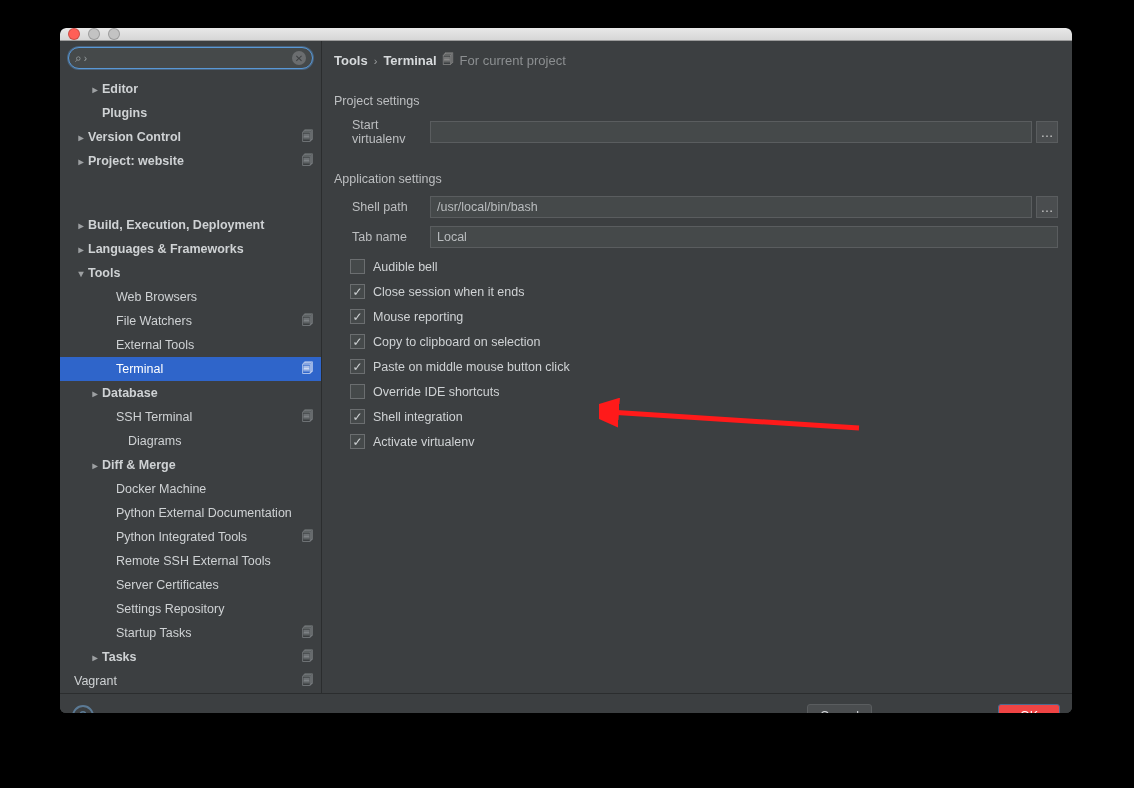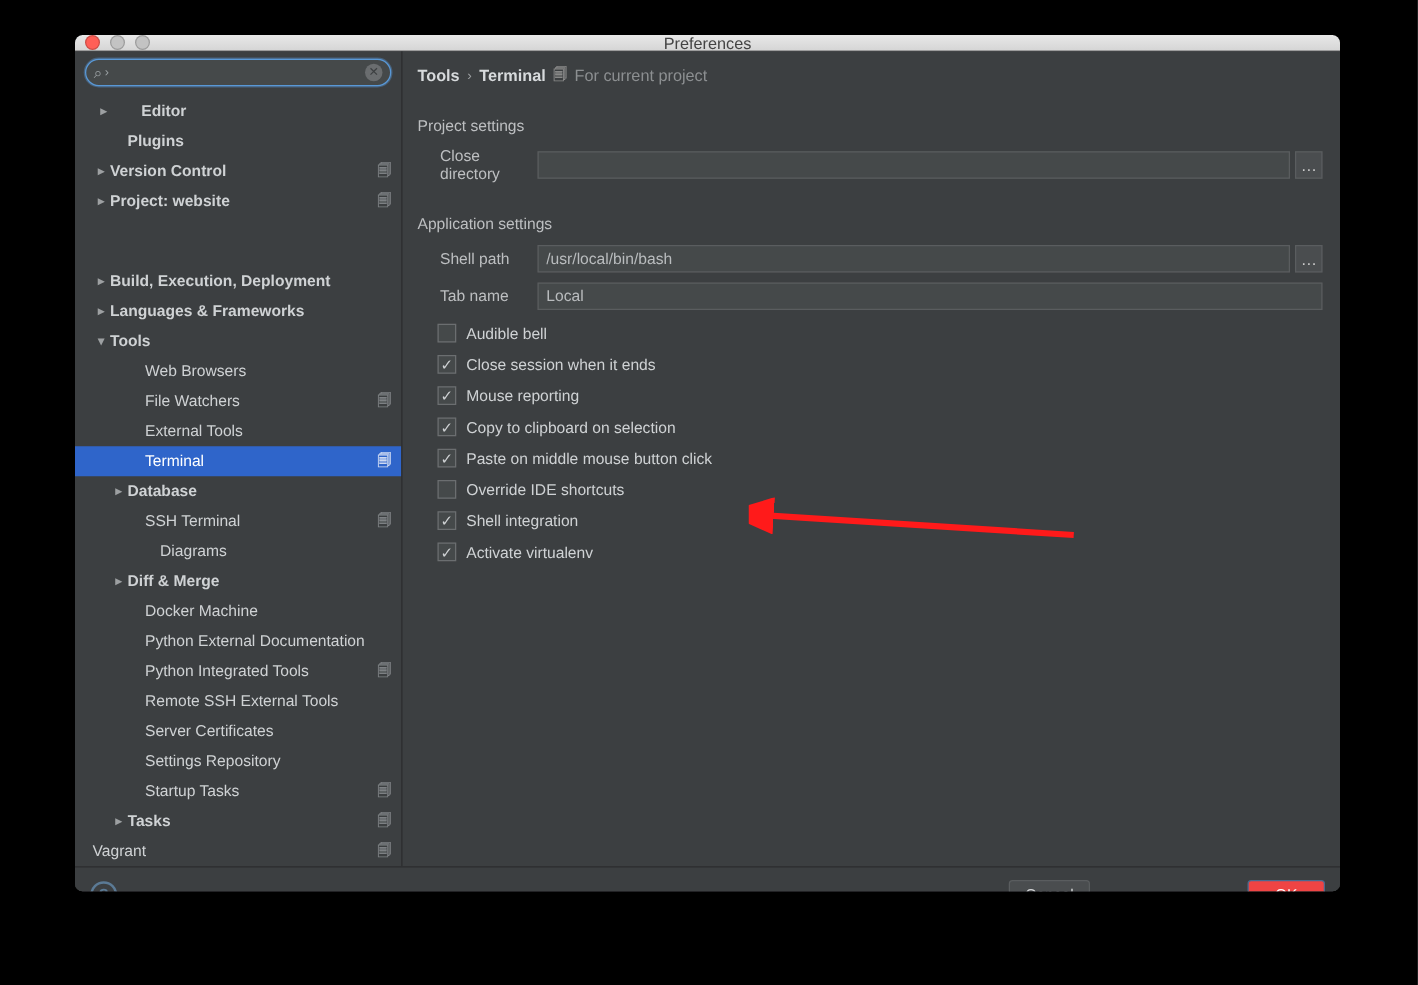--- a/index.html
+++ b/index.html
@@ -263,37 +263,36 @@
 <body>
 
 <div class="window">
 
   <div class="titlebar">
     <div class="traffic">
       <span class="t-close"></span>
       <span class="t-min"></span>
       <span class="t-max"></span>
     </div>
-    <div class="titlebar-title">Preferences</div>
   </div>
 
   <div class="body">
     <div class="content">
 
       <div class="sidebar">
         <div class="search-wrap">
           <div class="search">
             <span class="mag">⌕</span>
             <span class="chev">›</span>
             <input type="text" placeholder="" style="">
             <span class="clear">✕</span>
           </div>
         </div>
         <div class="tree" id="tree">
-            <div class="tree-row" style="padding-left: 16px; gap: 23px;">
+            <div class="tree-row" style="padding-left: 28px;">
               <span class="twisty-space twisty-right"></span>
               <span class="label">Editor</span>
             </div>
             <div class="tree-row" style="padding-left: 28px;">
               <span class="twisty-space"></span>
               <span class="label">Plugins</span>
             </div>
             <div class="tree-row" style="padding-left: 14px;">
               <span class="twisty-space twisty-right"></span>
               <span class="label">Version Control</span>
@@ -398,21 +397,21 @@
         <div class="breadcrumb">
           <span>Tools</span>
           <span class="sep">›</span>
           <span>Terminal</span>
           <span class="scope-icon">🗐</span>
           <span class="scope">For current project</span>
         </div>
 
         <div class="section-heading">Project settings</div>
         <div class="field-row">
-          <label class="fld">Close directory</label>
+          <label class="fld">Start virtualenv</label>
           <input type="text" value="" style="">
           <div class="more-btn">…</div>
         </div>
 
         <div class="section-heading" style="margin-top:22px">Application settings</div>
         <div class="field-row">
           <label class="fld">Shell path</label>
           <input type="text" value="/usr/local/bin/bash" style="">
           <div class="more-btn">…</div>
         </div>

